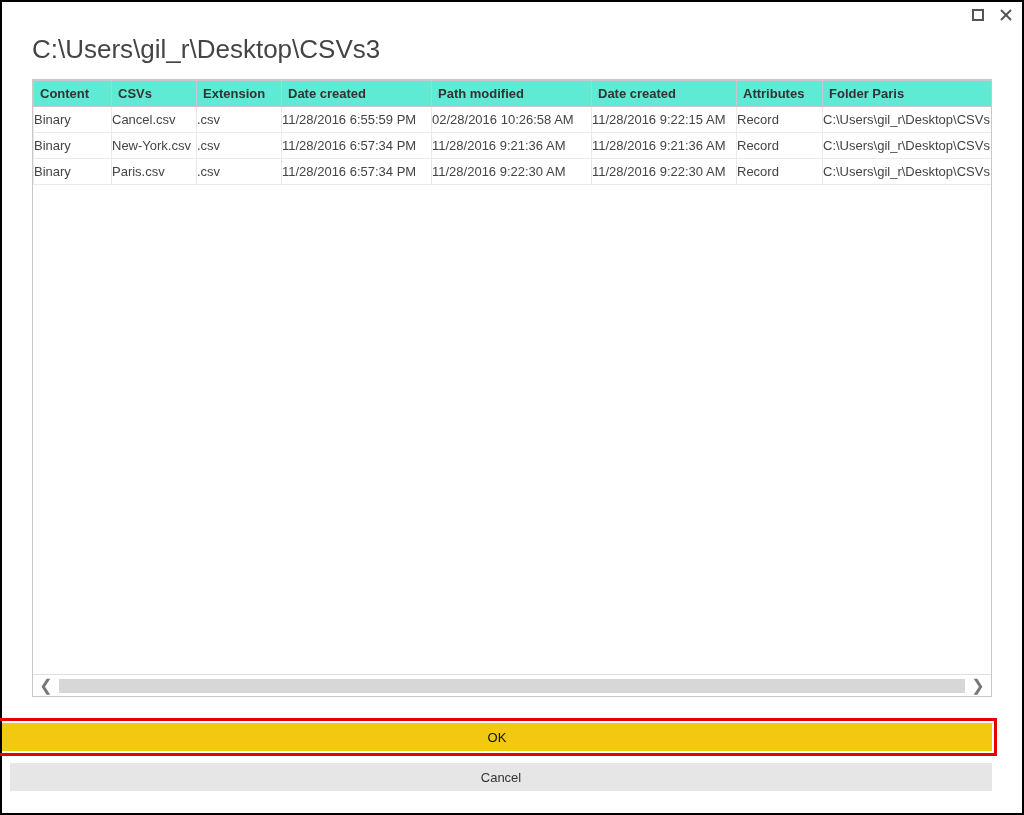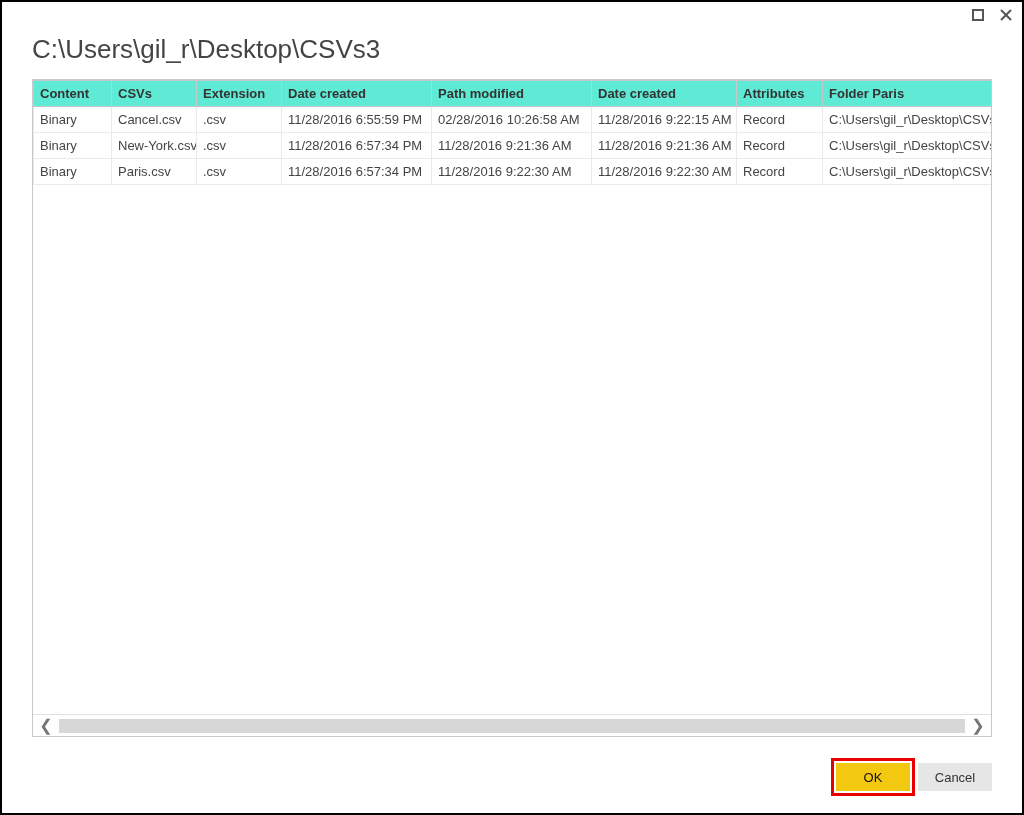--- a/index.html
+++ b/index.html
@@ -72,21 +72,21 @@
     border: 1px solid #c8c8c8;
     text-align: left;
     font-weight: 600;
     padding: 5px 6px;
     color: #333;
     white-space: nowrap;
     overflow: hidden;
   }
   tbody td {
     border: 1px solid #eaeaea;
-    padding: 5px 6px;
+    padding: 5px 0;
     color: #444;
     white-space: nowrap;
     overflow: hidden;
     text-overflow: clip;
   }
   tbody td.italic { }
   .col-content { width: 78px; }
   .col-name    { width: 85px; }
   .col-ext     { width: 85px; }
   .col-acc     { width: 150px; }
@@ -112,20 +112,22 @@
   .hscroll .track {
     flex: 1;
     height: 14px;
     background: #d7d7d7;
   }
 
   .footer {
     padding: 16px 30px 22px 0;
     display: flex;
     justify-content: flex-end;
+    gap: 12px;
+    flex-direction: column;
   }
   .btn {
     min-width: 74px;
     height: 28px;
     border: none;
     font-size: 13px;
     cursor: pointer;
     font-family: inherit;
   }
   .btn-ok {

